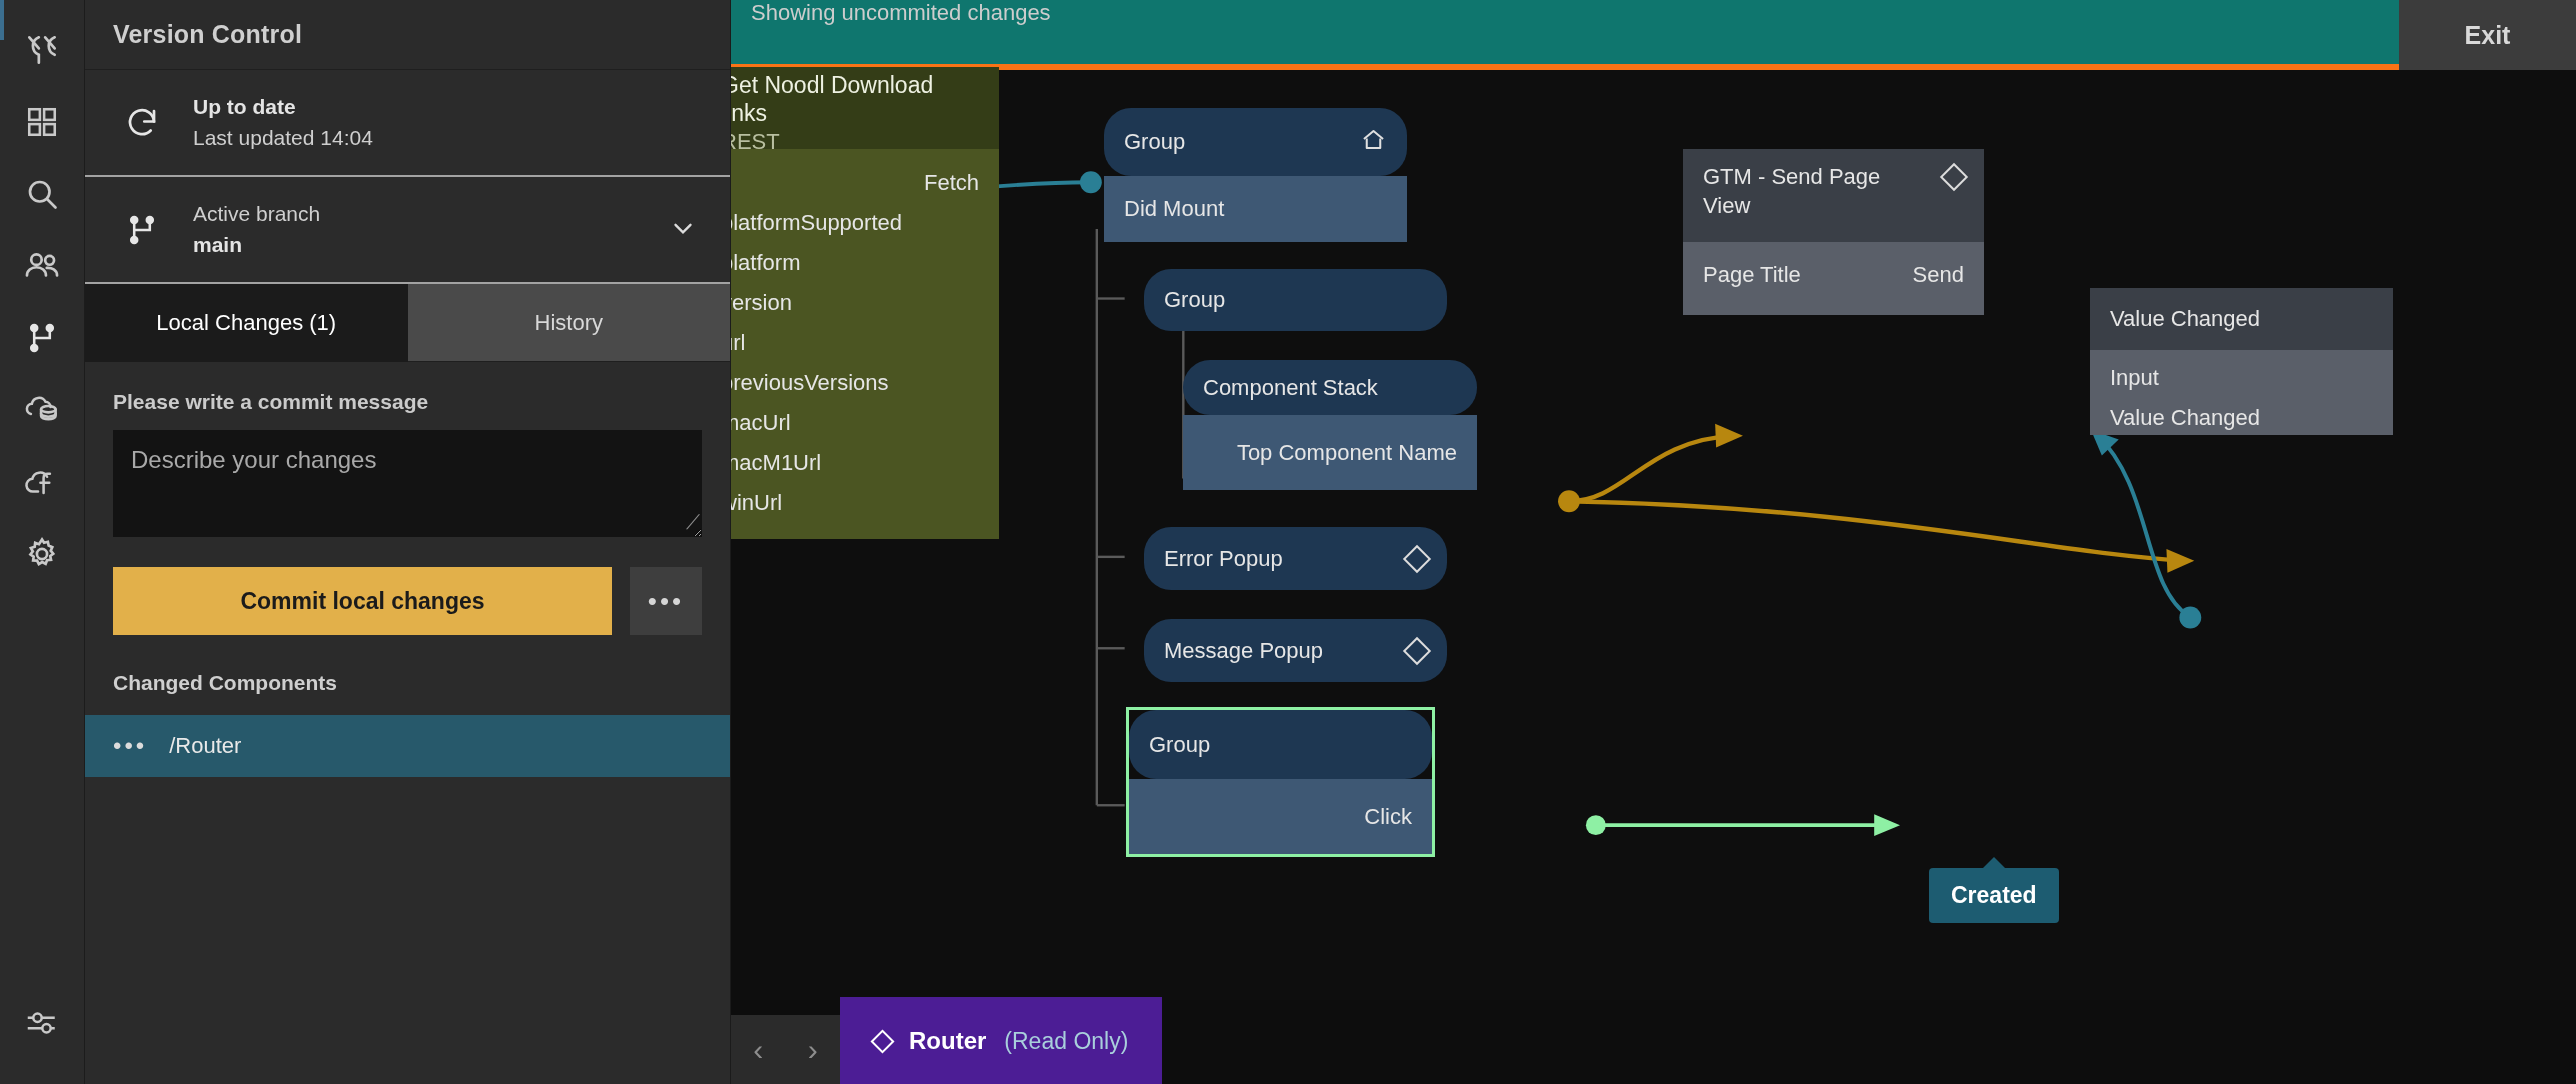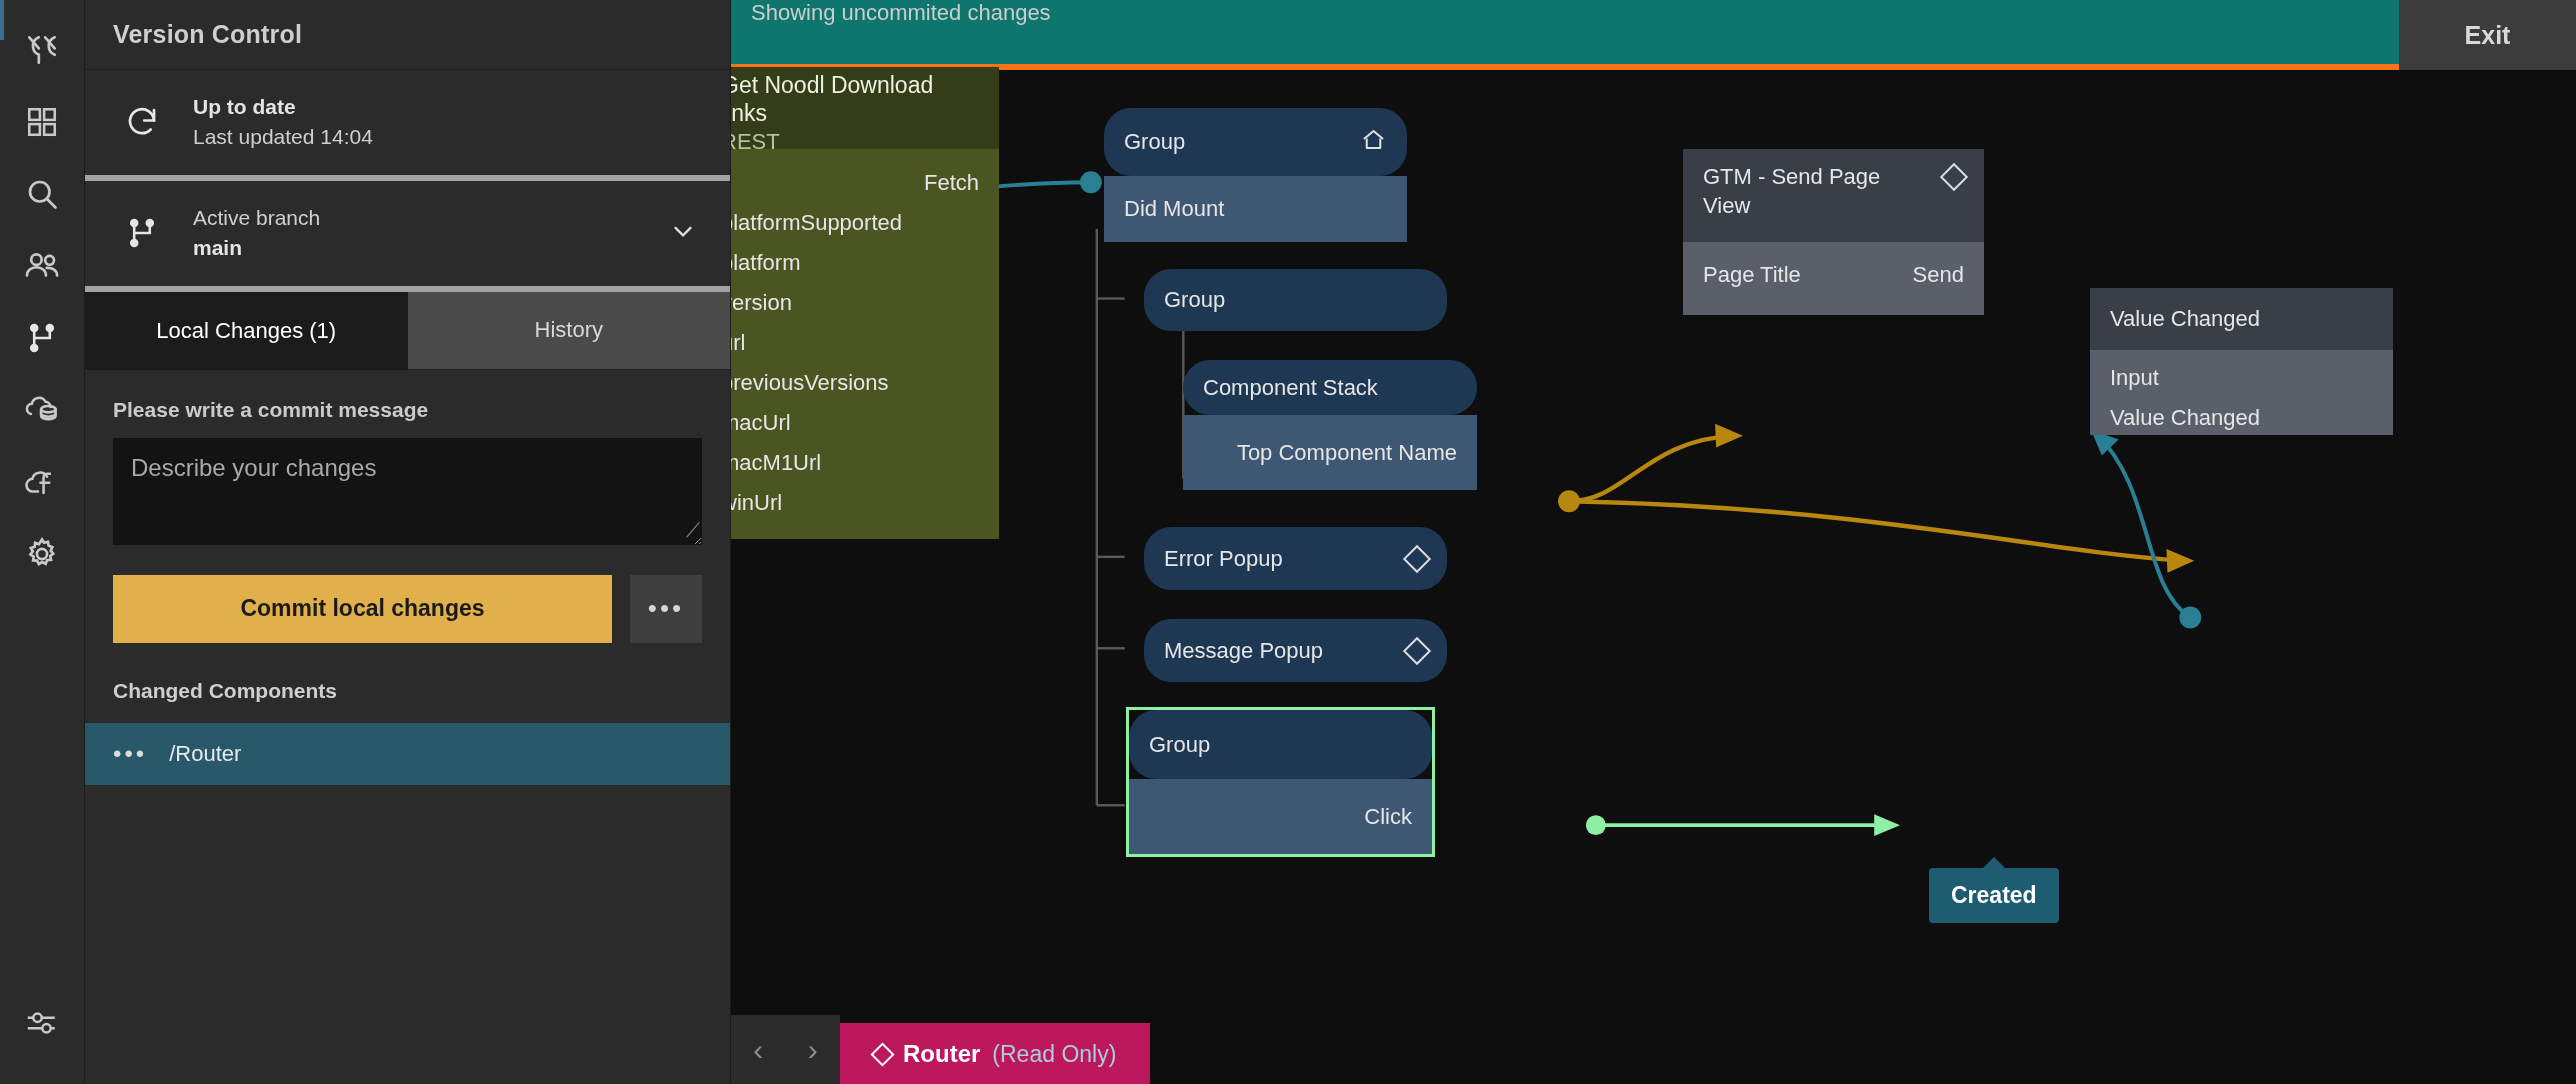--- a/index.html
+++ b/index.html
@@ -33,21 +33,21 @@
     display:flex; flex-direction:column;
   }
   #vctitlebar{
     height:70px; background:#2b2b2b; display:flex; align-items:center;
     padding-left:28px; border-bottom:1px solid #1f1f1f;
   }
   #vctitlebar .t{ font-size:25px; font-weight:bold; color:#cfcfcf; letter-spacing:0.2px; }
 
   .vcrow{
     display:flex; align-items:center; gap:22px;
-    padding:22px 28px; border-bottom:6px solid #a3a3a3; min-height:107px;
+    padding:22px 28px; border-bottom:2px solid #a3a3a3; min-height:107px;
   }
   .vcrow .ricon{ width:58px; display:flex; justify-content:center; color:#e3e3e3; }
   .vcrow .rtxt{ flex:1; }
   .r-strong{ font-size:21px; font-weight:bold; color:#e4e4e4; line-height:1.45; }
   .r-sub{ font-size:21px; color:#cfcfcf; line-height:1.45; }
   .chev{ color:#dcdcdc; padding-right:4px; cursor:pointer; }
 
   
   #tabs{ display:flex; height:78px; background:#2b2b2b; }
   .tab{
@@ -165,22 +165,22 @@
   #bottombar{
     position:absolute; left:0; bottom:0; right:0; height:85px;
     background:#0d0d0d; display:flex; align-items:flex-end;
   }
   #navbtns{
     width:109px; height:70px; background:#2b2b2b; display:flex;
     align-items:center; justify-content:space-around; color:#8d8d8d;
   }
   #navbtns span{ cursor:pointer; font-size:30px; line-height:1; }
   #router-tab{
-    height:62px; background:#be185d; display:flex; align-items:center;
-    gap:12px; padding:0 34px; cursor:pointer;
+    height:88px; background:#4c1d95; display:flex; align-items:center;
+    gap:18px; padding:0 34px; cursor:pointer;
   }
   #router-tab .rt-name{ font-size:24px; font-weight:bold; color:#ffffff; }
   #router-tab .rt-ro{ font-size:23px; color:#a9cfdc; }
   #router-tab .diamond{ border-color:#ffffff; width:17px; height:17px; }
 </style>
 </head>
 <body>
 
 <div id="iconbar">
   <div class="accentline"></div>

